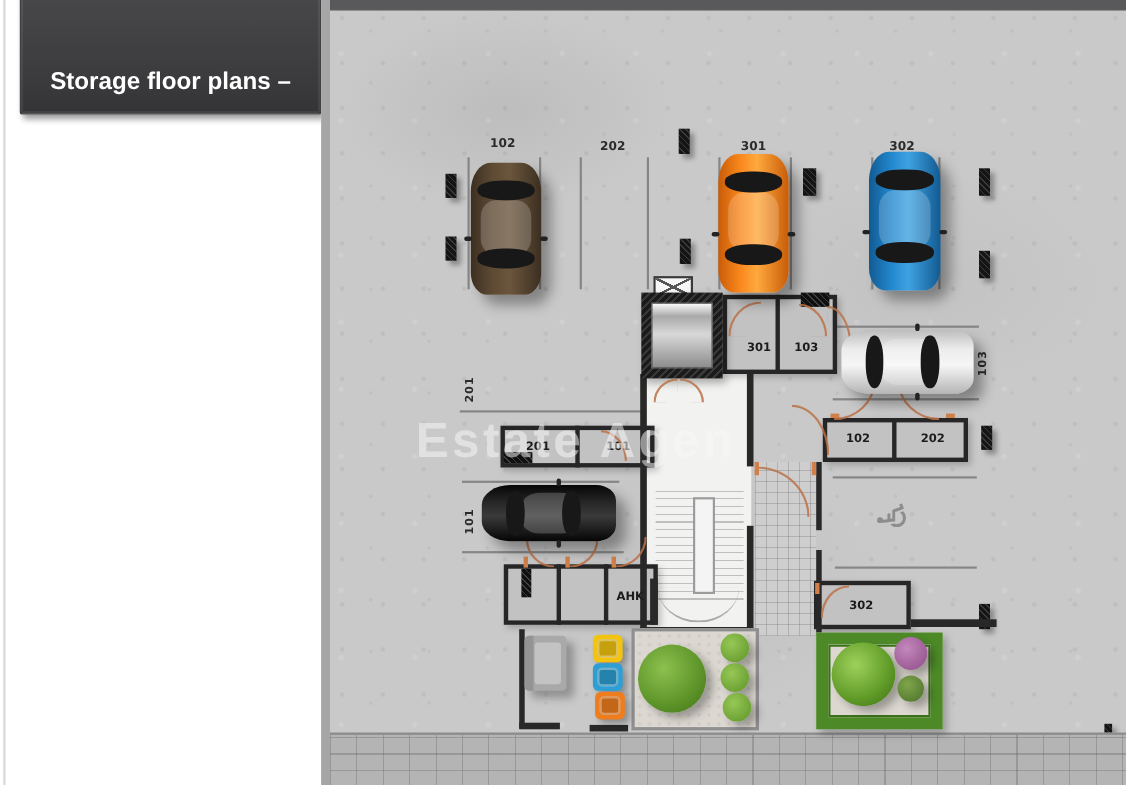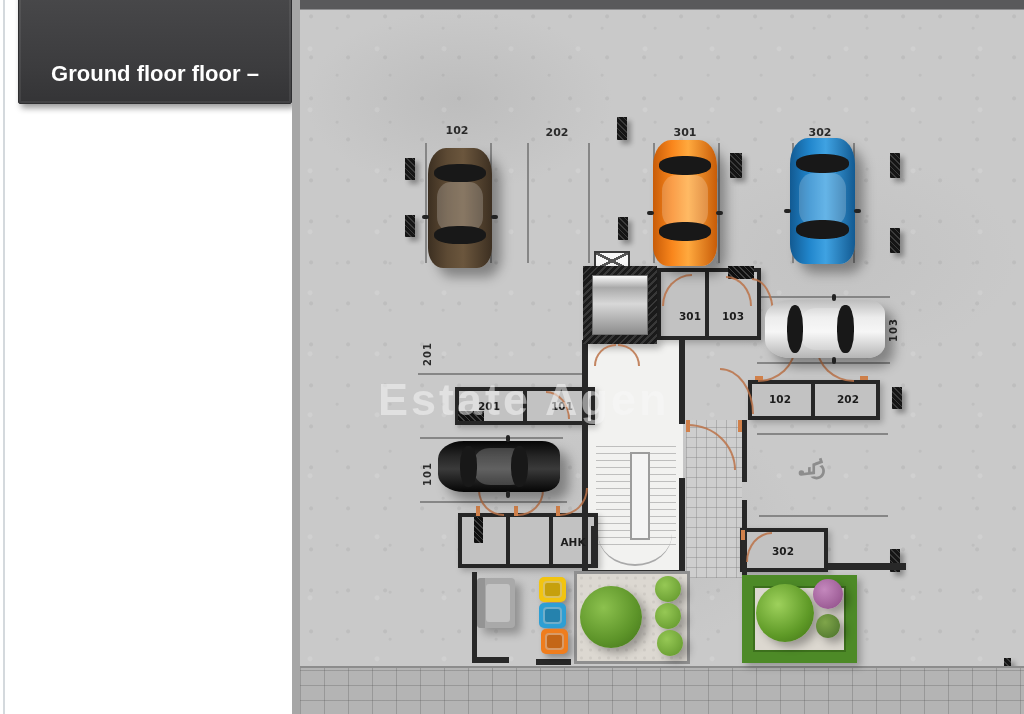--- a/index.html
+++ b/index.html
@@ -121,21 +121,21 @@
   #wheelchair{position:absolute;left:496px;top:448px;font-size:36px;color:#7f7f7f;opacity:.8;
     transform:rotate(-90deg);z-index:8;}
 </style>
 </head>
 <body>
 
 <div id="page">
   <div id="page-border"></div>
 
   <div id="titlebox">
-    <div class="title-line">Ground floor floor –</div>
+    <div class="title-line">Storage floor plans –</div>
   </div>
 
   <div id="plan">
     <div id="topstrip"></div>
 
     <div class="vline" style="left:125px;top:143px;height:120px;"></div>
     <div class="vline" style="left:190px;top:143px;height:120px;"></div>
     <div class="vline" style="left:227px;top:143px;height:120px;"></div>
     <div class="vline" style="left:288px;top:143px;height:120px;"></div>
     <div class="vline" style="left:353px;top:143px;height:120px;"></div>

